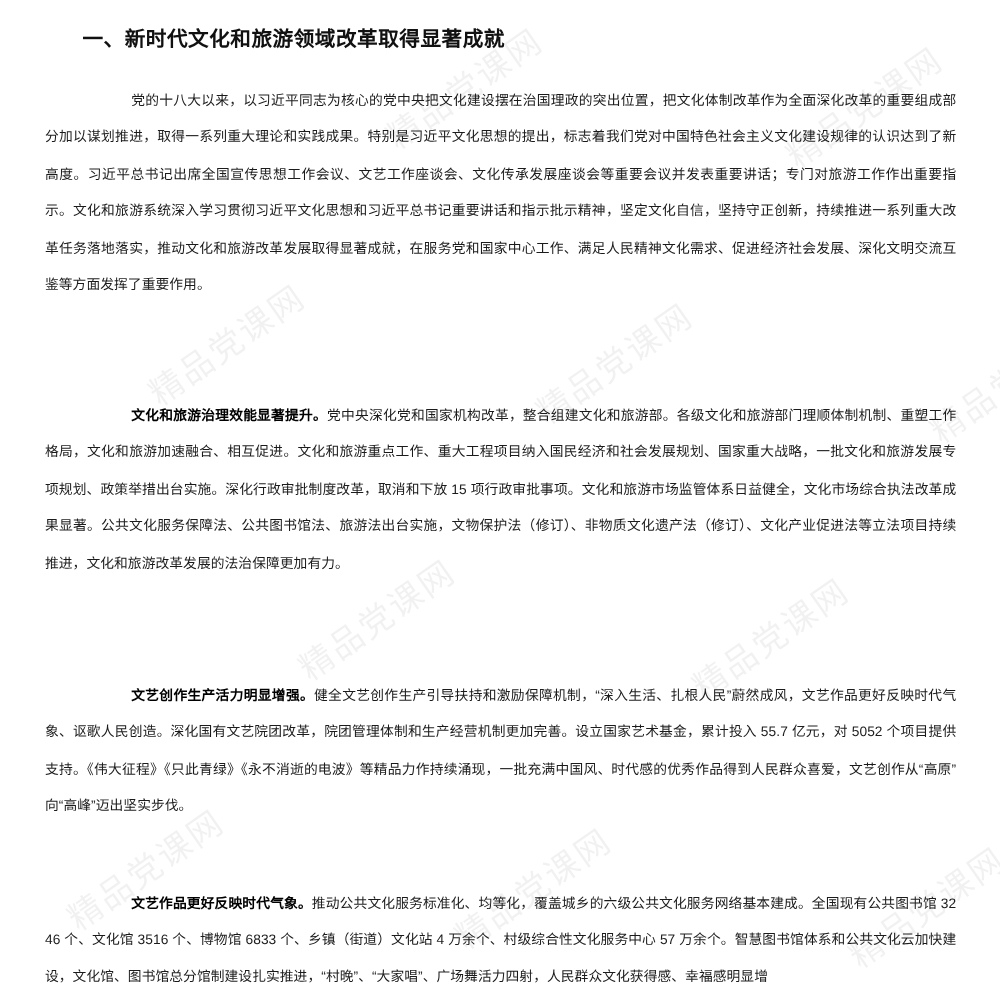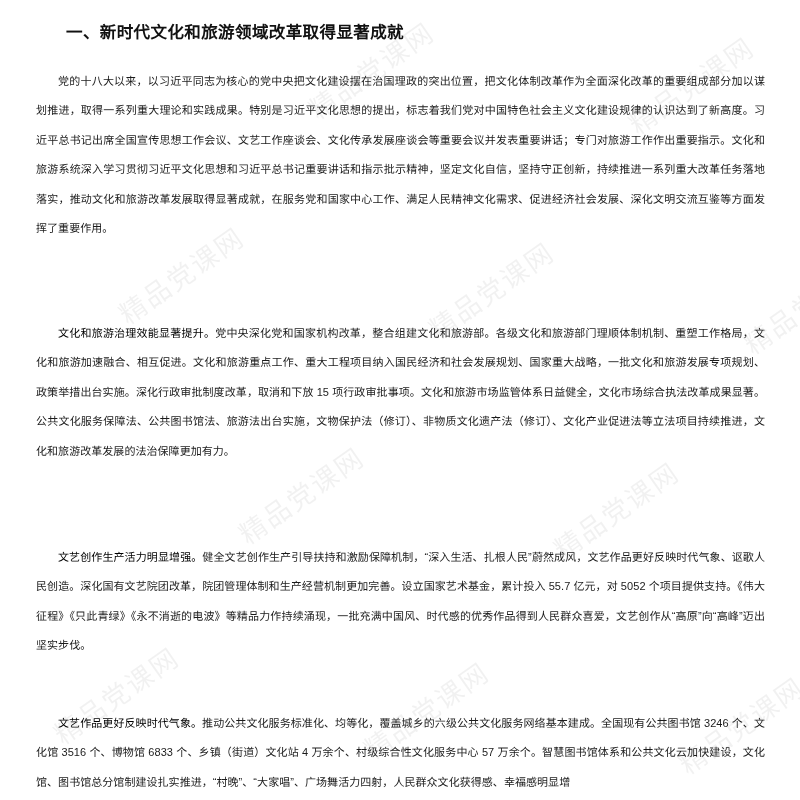--- a/index.html
+++ b/index.html
@@ -75,22 +75,23 @@
     font-size: 11px;
     line-height: 29.4px;
     text-align: justify;
     text-justify: inter-ideograph;
     text-indent: 2em;
     letter-spacing: 0.05px;
     color: #1b1b1b;
     word-break: break-all;
   }
   .para b, .para .lead {
-    font-weight: normal;
+    font-weight: bold;
     color: #000000;
+    margin-left: 47px;
   }
 
   #para-intro   { top: 56px; }
   #para-govern  { top: 308px; }
   #para-arts    { top: 532px; }
   #para-service { top: 698px; }
 
   
 </style>
 </head>

